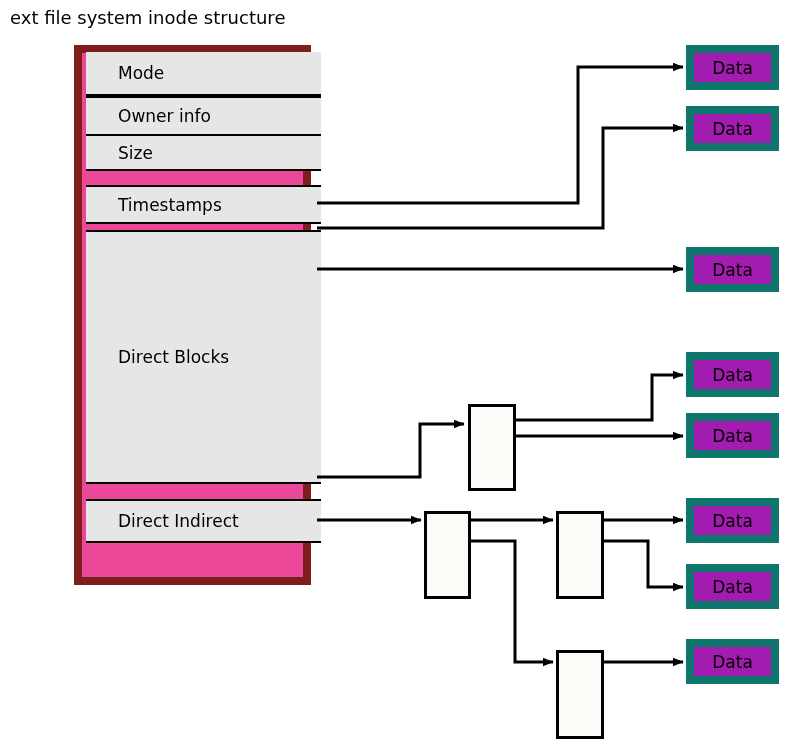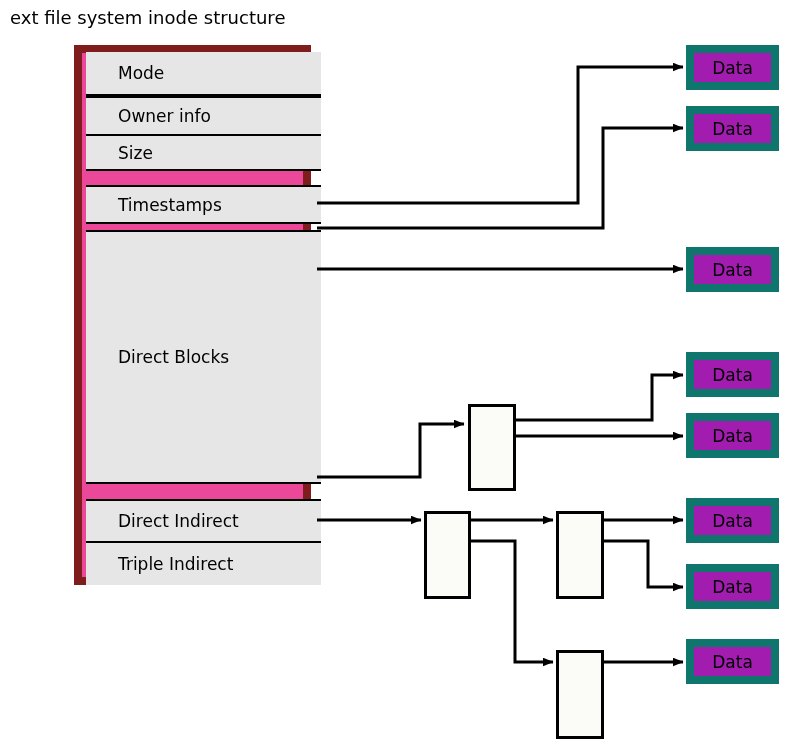--- a/index.html
+++ b/index.html
@@ -96,23 +96,20 @@
     </div>
     <div class="inode-row" style="top:132px;height:39px;">
       <span>Timestamps</span>
     </div>
     <div class="inode-row row-direct" style="top:153px;height:254px;margin-top:24px;">
       <span>Direct Blocks</span>
     </div>
     <div class="inode-row" style="top:446px;height:44px;">
       <span>Direct Indirect</span>
     </div>
-    <div class="inode-row" style="top:488px;height:44px;border-bottom:none;">
-      <span>Triple Indirect</span>
-    </div>
   </div>
 
   <svg class="wires" viewBox="0 0 800 752">
     <defs>
       <marker id="arrowhead" markerWidth="11" markerHeight="9" refX="10.5" refY="4.5" orient="auto" markerUnits="userSpaceOnUse">
         <path d="M0,0 L11,4.5 L0,9 z" fill="#000000"></path>
       </marker>
     </defs>
     <g fill="none" stroke="#000000" stroke-width="3">
 

